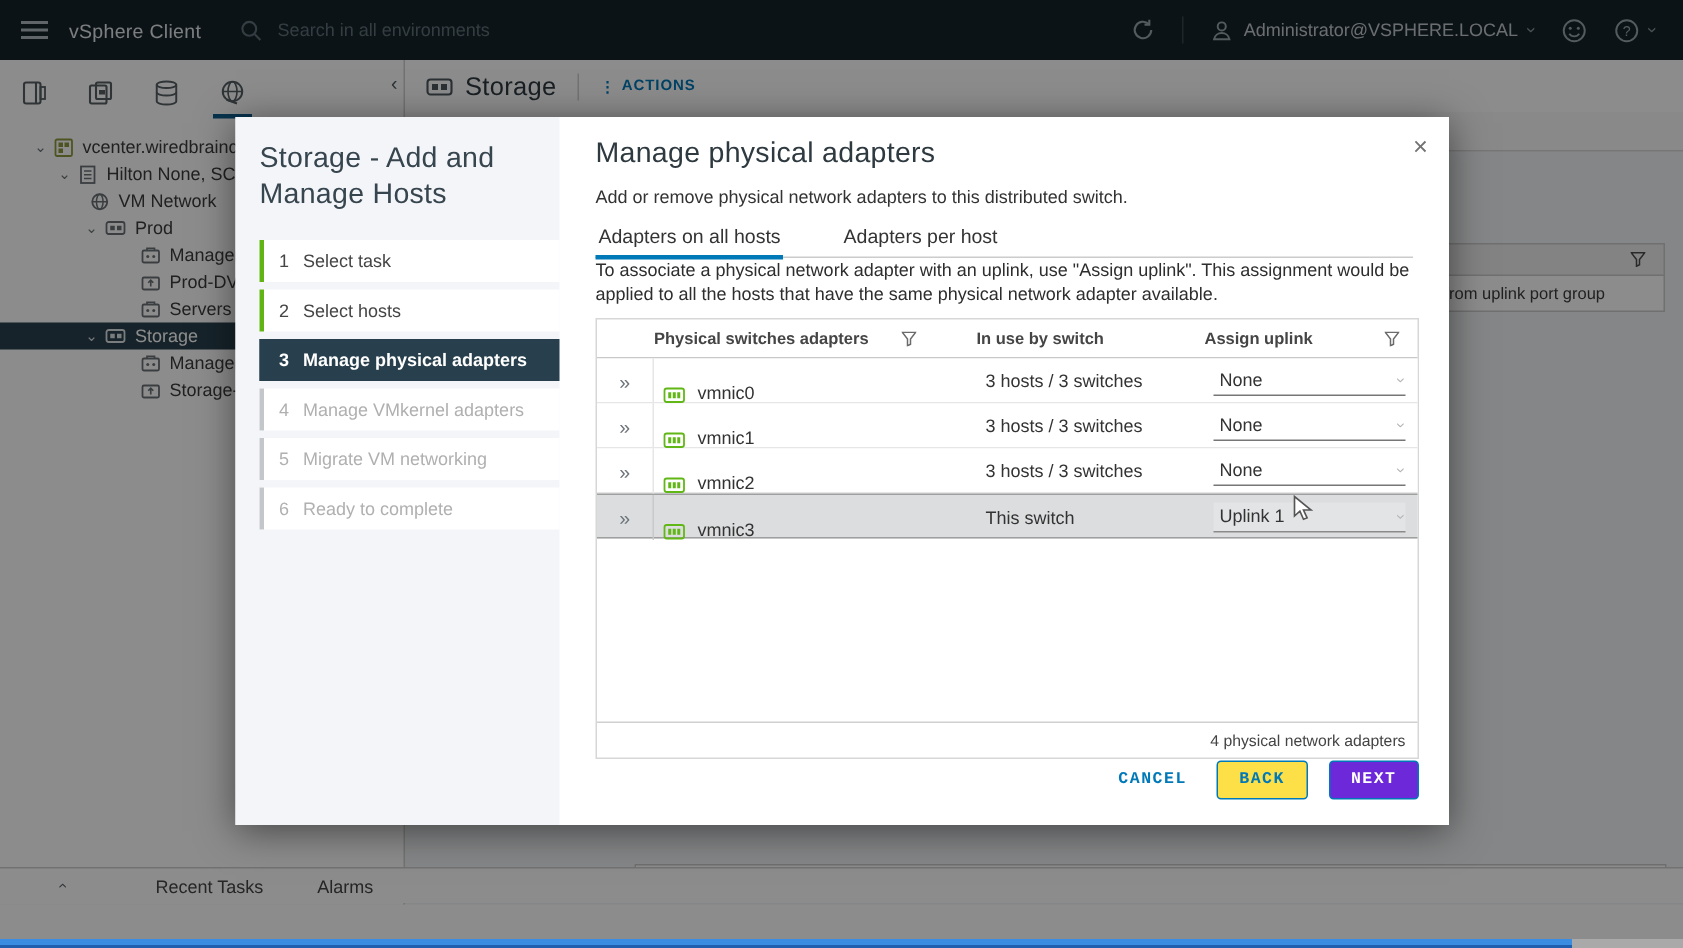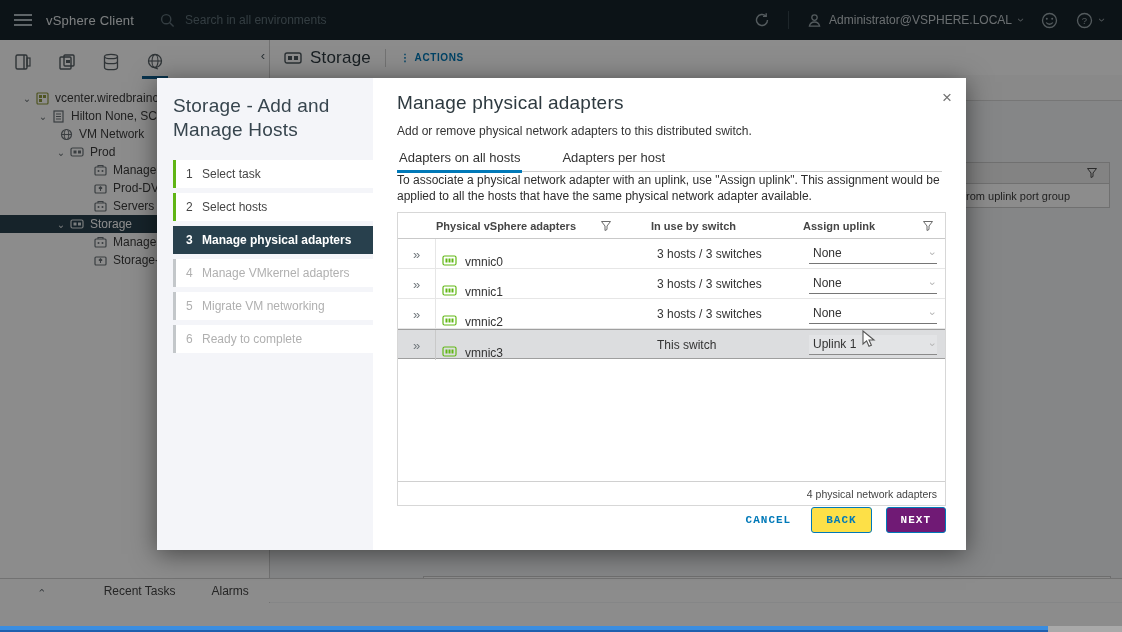--- a/index.html
+++ b/index.html
@@ -82,35 +82,35 @@
 
   .grid { position:relative; margin-top:8px; width:549px; height:294px; border:1px solid #d7d7d7; }
   .g-head, .g-row { display:grid; grid-template-columns:38px 215px 152px 140px; align-items:center; }
   .g-head { height:26px; border-bottom:1px solid #c9c9c9; font-size:11px; font-weight:bold; color:#454545; }
   .g-head .hc { display:flex; align-items:center; }
   .funnel { cursor:pointer; }
   .g-row { height:30px; border-bottom:1px solid #e6e6e6; font-size:12px; color:#333; background:#fff; }
   .g-row.sel { background:#dcdddf; border-top:1px solid #9f9f9f; border-bottom:1px solid #9f9f9f; }
   .c-exp { text-align:center; color:#6e757a; font-size:13px; cursor:pointer; border-right:1px solid #e6e6e6; height:100%; display:flex; align-items:center; justify-content:center; }
   .g-row.sel .c-exp { border-right-color:#c9c9c9; }
-  .c-adp { display:flex; align-items:flex-start; gap:8px; padding-left:6px;margin-top:16px; }
+  .c-adp { display:flex; align-items:flex-end; gap:8px; padding-left:6px;margin-top:16px; }
   .c-use { padding-left:6px; }
   .c-upl { padding:0 6px; }
   .dd { display:flex; align-items:center; border-bottom:1px solid #767676; padding:2px 2px 3px 4px; cursor:pointer; }
   .dd .dd-val { font-size:12px; color:#333; }
   .dd .chev { margin-left:auto; color:#b5b5b5; font-size:11px; }
   .g-row.sel .dd { background:#e3e4e6; border-bottom-color:#8a8a8a; }
   .g-footer { position:absolute; left:0; bottom:0; width:100%; height:24px; border-top:1px solid #d0d0d0; display:flex; align-items:center; }
   .g-footer .cnt { margin-left:auto; margin-right:8px; font-size:10.5px; color:#444; }
 
   .btns { position:absolute; right:20px; bottom:17px; display:flex; align-items:center; gap:14px; }
   .btn { font-size:11px; font-weight:bold; letter-spacing:1px; height:26px; display:flex; align-items:center; justify-content:center; cursor:pointer; border-radius:3px;font-family:Liberation Mono, monospace; }
   .btn.link { color:#0079b8; background:none; border:none; padding:0 6px; }
   .btn.outline { color:#0079b8; background:#fde047; border:1px solid #0079b8; padding:0 14px; }
-  .btn.solid { color:#fff; background:#701a75; border:1px solid #0079b8; padding:0 14px; }
+  .btn.solid { color:#fff; background:#6d28d9; border:1px solid #0079b8; padding:0 14px; }
 
   .cursor { position:absolute; left:862px; top:330px; z-index:20; pointer-events:none; }
 
   svg { display:block; }
 </style>
 </head>
 <body>
 
 <div class="screen">
 
@@ -400,21 +400,21 @@
         <div class="tab active">Adapters on all hosts</div>
         <div class="tab">Adapters per host</div>
       </div>
 
       <div class="note">To associate a physical network adapter with an uplink, use "Assign uplink". This assignment would be applied to all the hosts that have the same physical network adapter available.</div>
 
       <div class="grid">
         <div class="g-head">
           <div class="hc"></div>
           <div class="hc">
-            <span>Physical vSphere adapters</span>
+            <span>Physical switches adapters</span>
             <span class="funnel" style="margin-left:auto;margin-right:40px">
               <svg width="10" height="10" viewBox="0 0 10 10">
                   <path d="M0.5 0.5h9L6 5v3.5L4 9.5V5z" fill="none" stroke="#6b6b6b" stroke-width="1"></path>
                 </svg>
             </span>
           </div>
           <div class="hc">
               <span>In use by switch</span>
             </div>
           <div class="hc">

